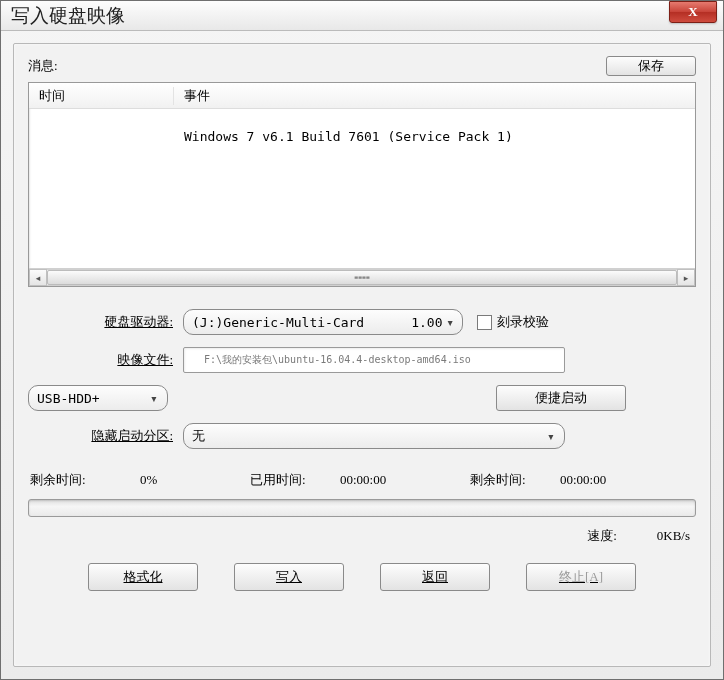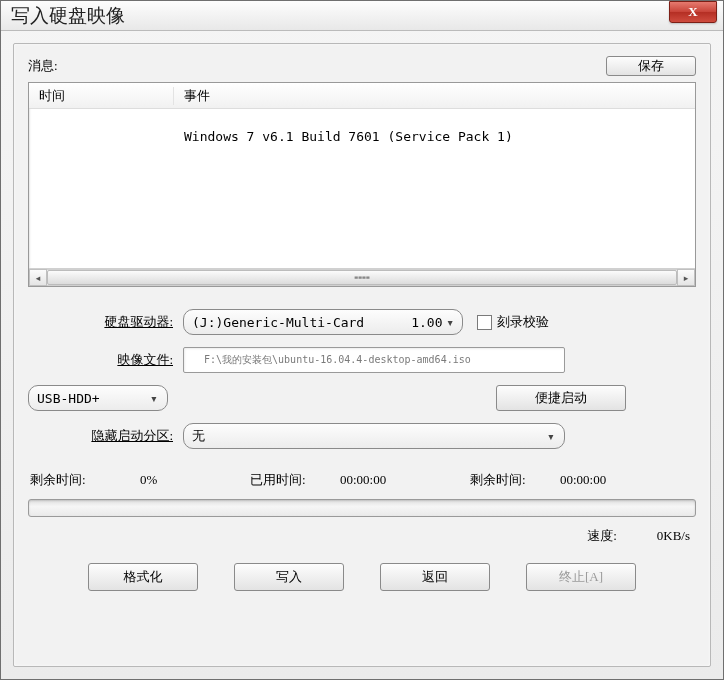--- a/index.html
+++ b/index.html
@@ -220,20 +220,21 @@
   align-items: center;
   gap: 40px;
   padding-right: 6px;
   text-align: right;
 }
 .btn-row {
   margin-top: 18px;
   display: flex;
   justify-content: center;
   gap: 36px;
+  text-decoration: underline;
 }
 .btn-row .btn { min-width: 110px; height: 28px; }
 </style>
 </head>
 <body>
 
 <div class="window">
 
   <div class="titlebar">
     <span class="title">写入硬盘映像</span>

